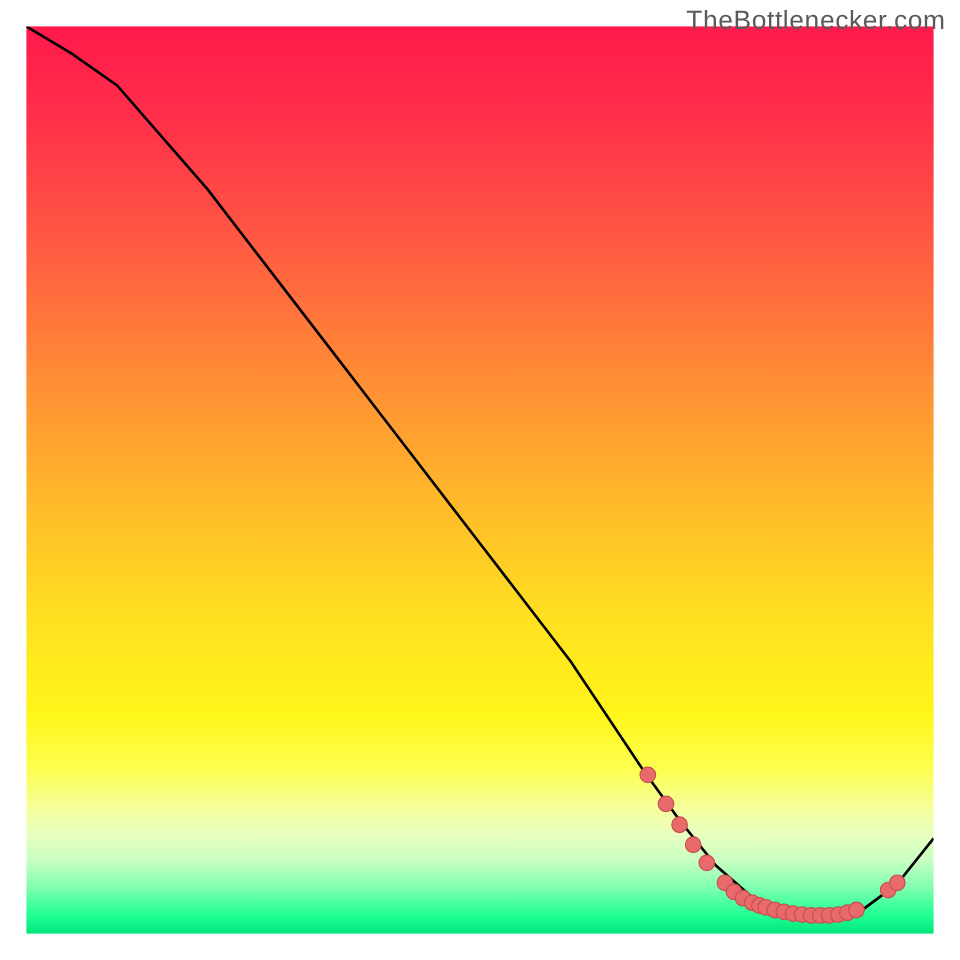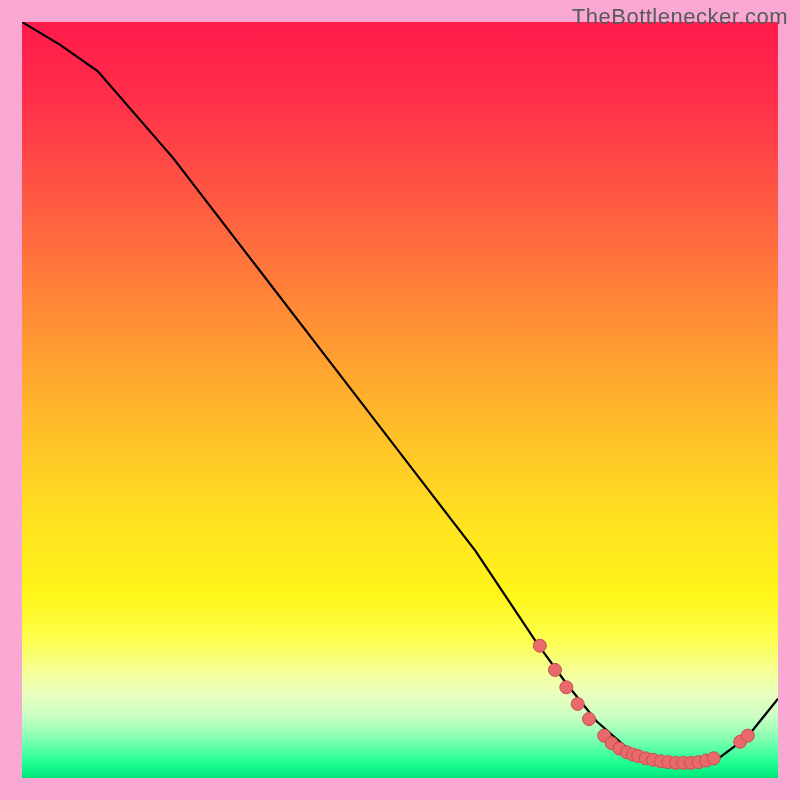--- a/index.html
+++ b/index.html
@@ -8,21 +8,21 @@
     width: 800px;
     height: 800px;
     background: #000;
     overflow: hidden;
     font-family: Arial, Helvetica, sans-serif;
   }
   .outer {
     position: relative;
     width: 800px;
     height: 800px;
-    background: #f9a8d4;
+    background: #ffffff;
   }
   .watermark {
     position: absolute;
     top: 4px;
     right: 12px;
     color: #5a5a5a;
     font-size: 22px;
     font-weight: 500;
     letter-spacing: 0.5px;
     z-index: 5;

